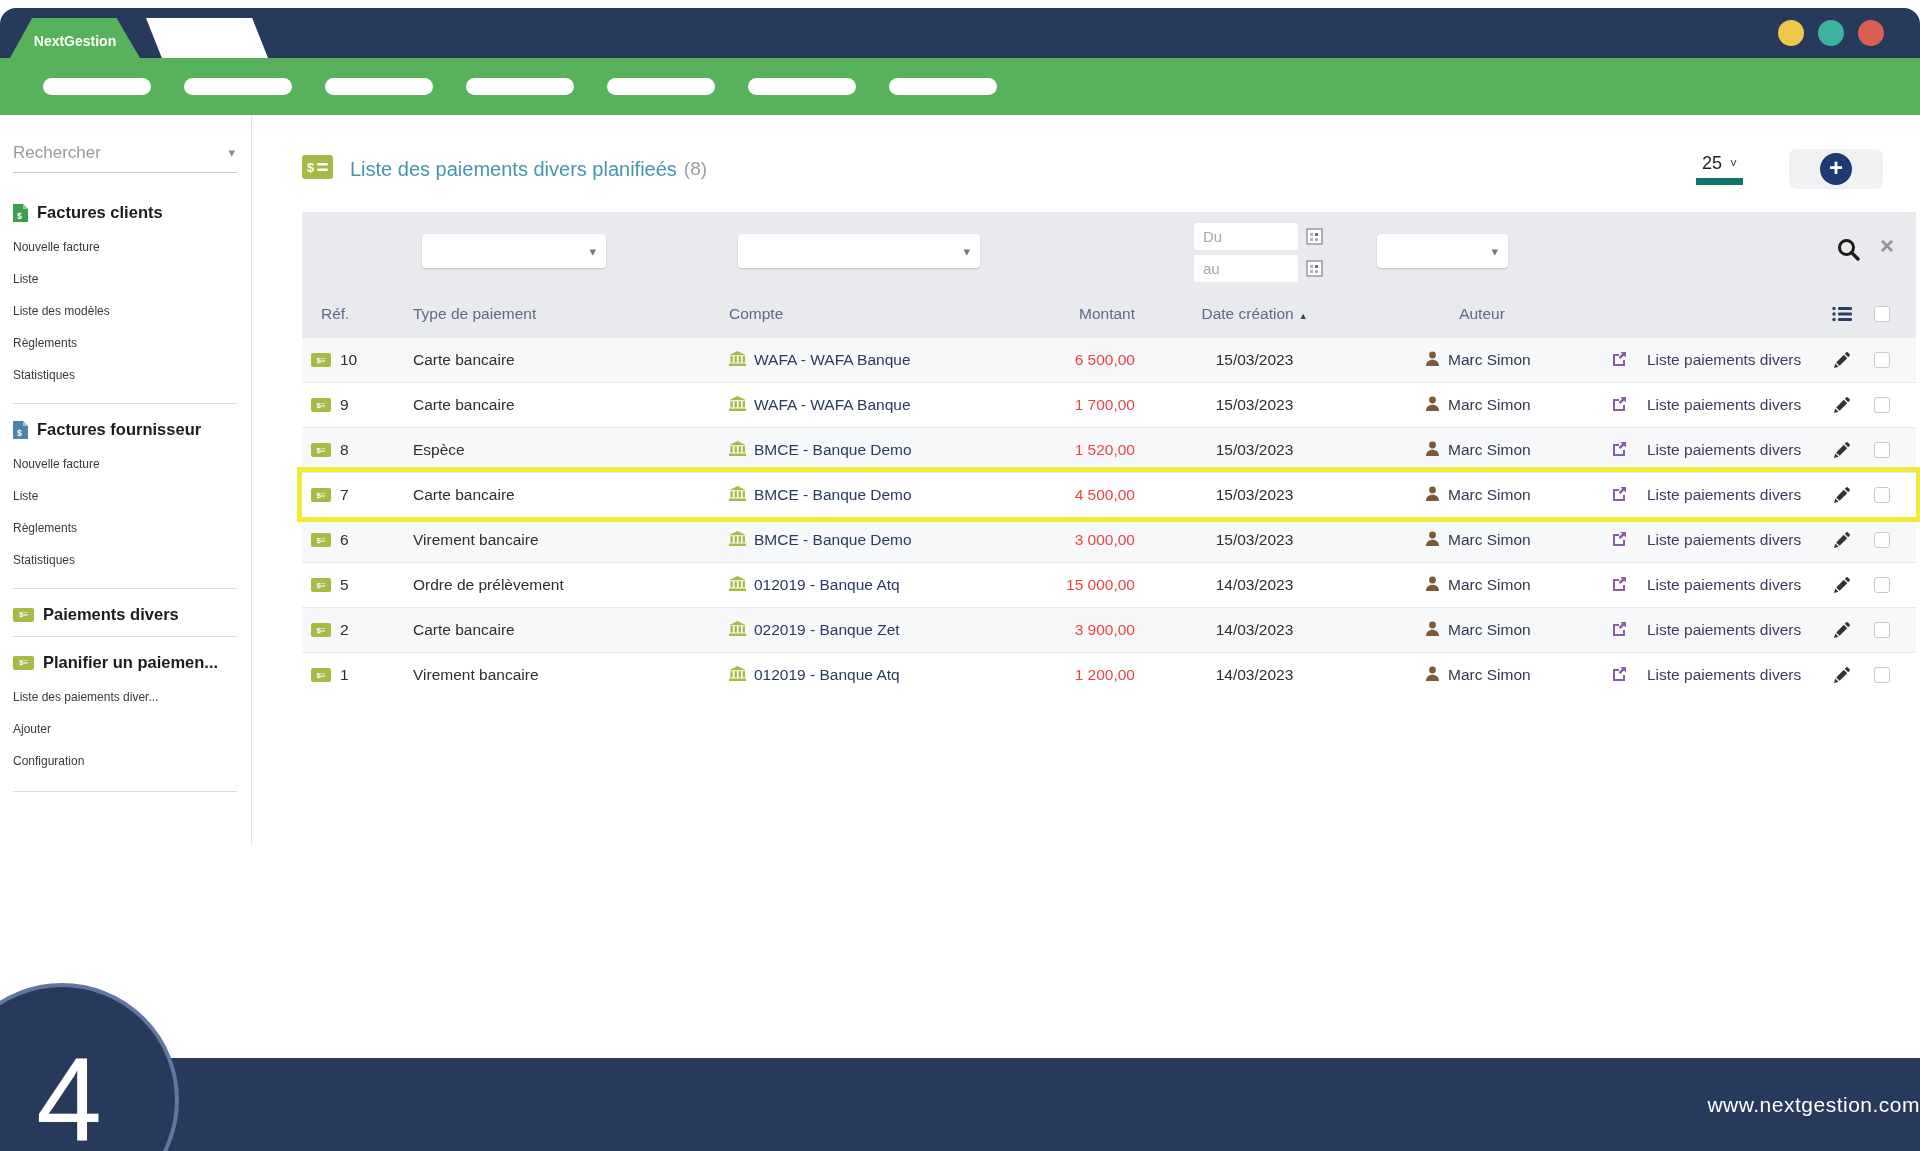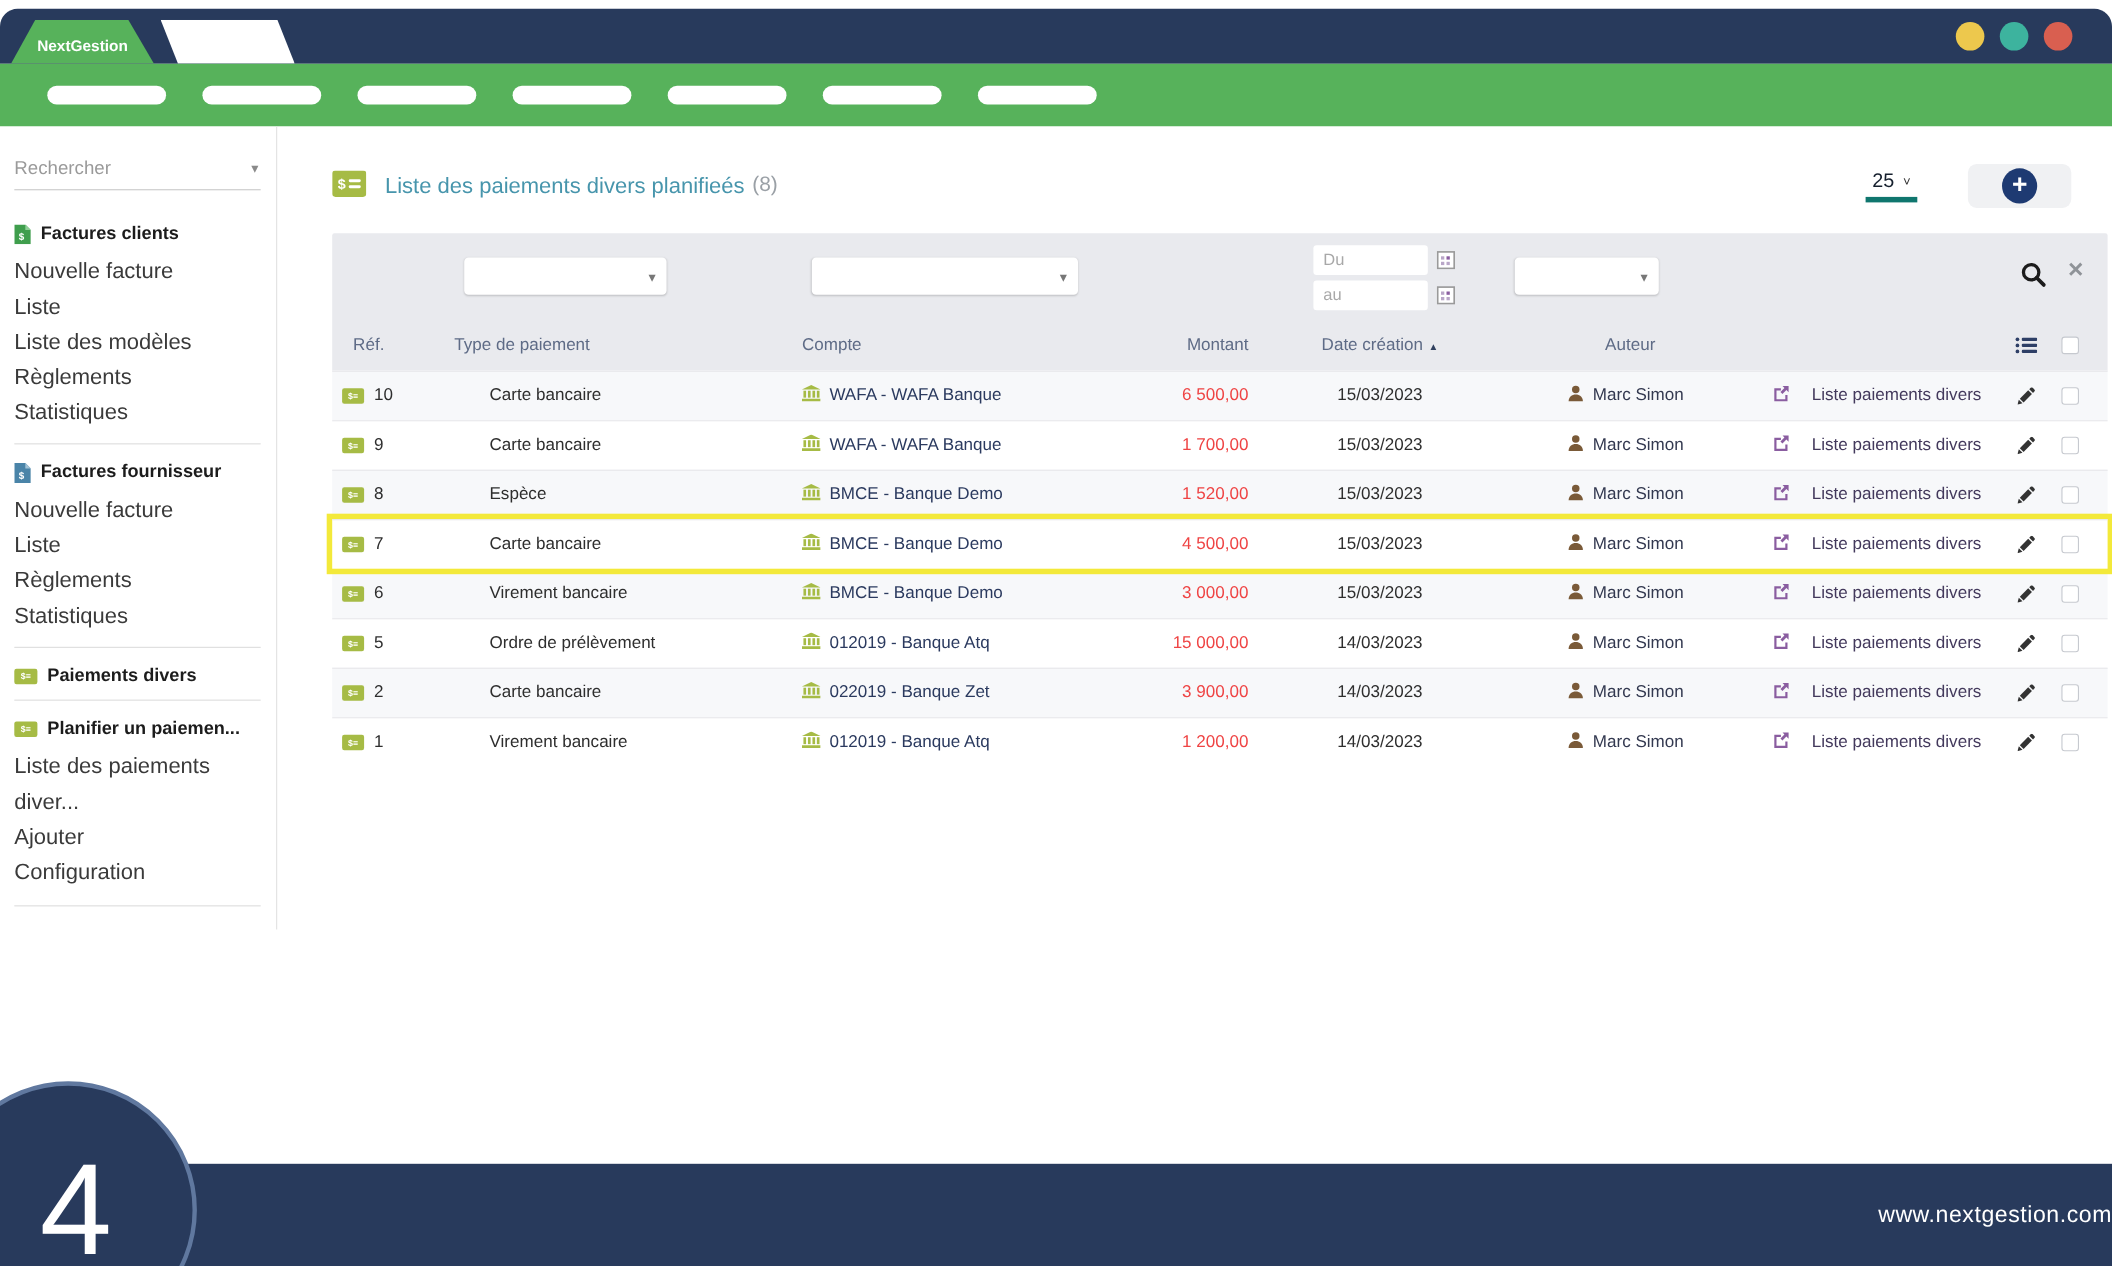--- a/index.html
+++ b/index.html
@@ -34,31 +34,31 @@
                       font-family:"Liberation Sans",sans-serif; background:transparent; }
   .search-box input::placeholder { color:#9a9a9a; }
   .search-caret { position:absolute; right:2px; top:2px; color:#8a8a8a; font-size:13px; }
   .side-section { border-top:1px solid #ddd; margin-top:12px; padding-top:16px; }
   .side-section:first-of-type { border-top:none; margin-top:14px; }
   .side-heading { display:flex; align-items:center; gap:9px; font-size:16.5px; font-weight:bold;
                   color:#1c1c1c; margin-bottom:9px; cursor:pointer; }
   .side-icon { display:inline-flex; align-items:center; }
   .side-icon.payment-green { width:21px; height:14px; background:#a6bb45; border-radius:2px;
                              color:#fff; font-size:8px; font-weight:bold; justify-content:center; }
-  .side-item { font-size:20px; color:#3a3a3a; line-height:32px; cursor:pointer; }
+  .side-item { font-size:12px; color:#3a3a3a; line-height:32px; cursor:pointer; }
   .side-end-divider { border-top:1px solid #ddd; margin-top:14px; }
 
   
   .main { flex:1; }
   .title-bar { display:flex; align-items:center; margin:34px 18px 0 50px; }
   .title-icon { margin-right:17px; }
   .page-title { font-size:20px; color:#4795ac; font-weight:normal; }
   .page-count { font-size:19px; color:#9aa0a6; margin-left:7px; }
   .title-spacer { flex:1; }
-  .page-size { display:flex; align-items:center; gap:8px; border-bottom:5px solid #0f766e;
+  .page-size { display:flex; align-items:center; gap:8px; border-bottom:7px solid #0f766e;
                padding:0 6px 4px 6px; margin-right:46px; cursor:pointer; }
   .page-size .val { font-size:18px; color:#16202e; }
   .page-size .caret { font-size:12px; color:#333; }
   .add-wrap { width:94px; height:40px; background:#f0f1f3; border-radius:8px;
               display:flex; align-items:center; justify-content:center; margin-right:19px; cursor:pointer; }
   .add-btn { width:32px; height:32px; border-radius:50%; background:#1e3a72; color:#fff;
              font-size:24px; font-weight:bold; display:flex; align-items:center; justify-content:center;
              line-height:1; padding-bottom:2px; }
 
   
@@ -89,21 +89,21 @@
   .h-date .sort { font-size:9px; color:#31415f; margin-left:5px; }
   .h-auteur { text-align:center; }
   .h-list { display:flex; justify-content:center; }
 
   .trow { height:45px; border-top:1px solid #e6e7ea; background:#fff; font-size:15.5px; }
   .trow.alt { background:#f7f8fa; }
   .trow.highlight { box-shadow:0 0 0 5px #f3e93a; position:relative; z-index:2; }
   .c-ref { display:flex; align-items:center; gap:9px; padding-left:9px; color:#2e2e2e; }
   .money-chip { width:20px; height:14px; background:#a6bb45; border-radius:2px; color:#fff;
                 font-size:8px; font-weight:bold; display:flex; align-items:center; justify-content:center; }
-  .c-type { color:#2e2e2e;margin-left:32px; }
+  .c-type { color:#2e2e2e; }
   .c-compte { display:flex; align-items:center; gap:8px; color:#2b3a5f; cursor:pointer; }
   .c-montant { text-align:right; padding-right:2px; color:#ef4444; }
   .c-date { text-align:center; color:#2e2e2e; }
   .c-auteur { display:flex; align-items:center; gap:8px; padding-left:53px; color:#333950; }
   .c-link { display:flex; align-items:center; gap:20px; padding-left:20px; color:#43395c; cursor:pointer; }
   .c-edit { display:flex; justify-content:center; cursor:pointer; }
   .c-check { display:flex; justify-content:flex-start; padding-left:12px; }
   input[type="checkbox"] { appearance:none; -webkit-appearance:none; width:16px; height:16px;
                            border:1.5px solid #c6c9cf; border-radius:3px; background:#fff; cursor:pointer; }
 

